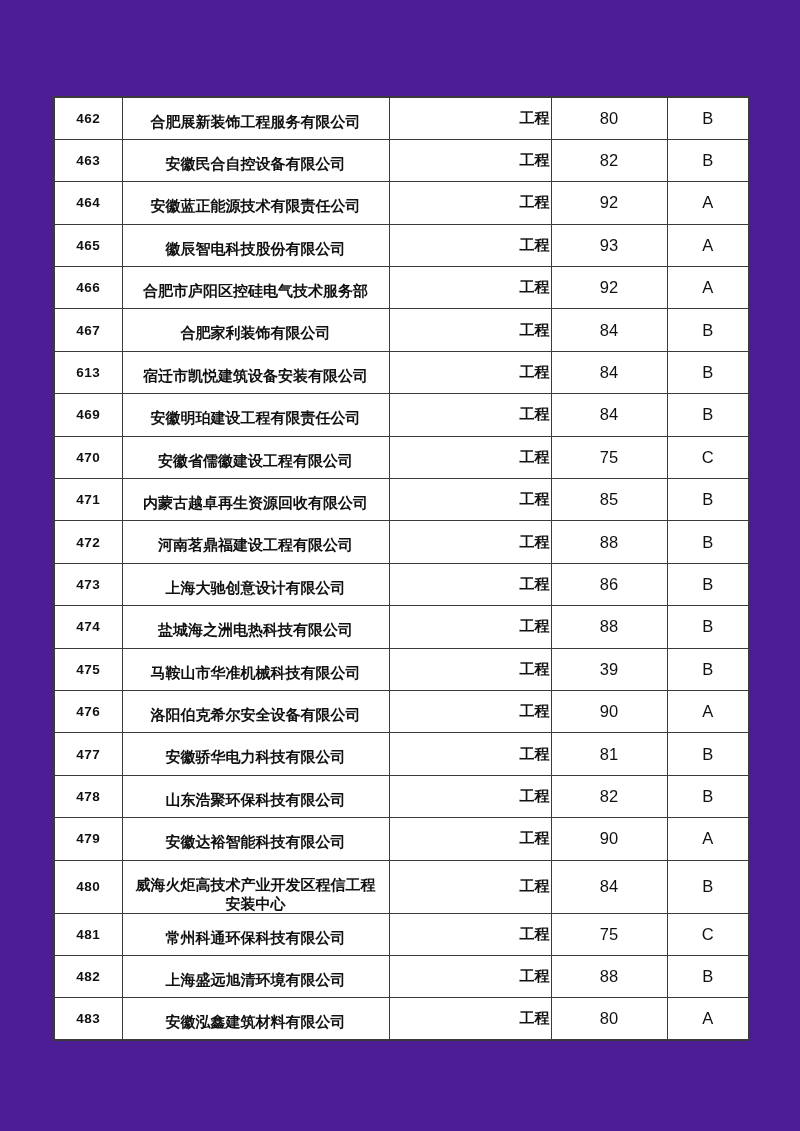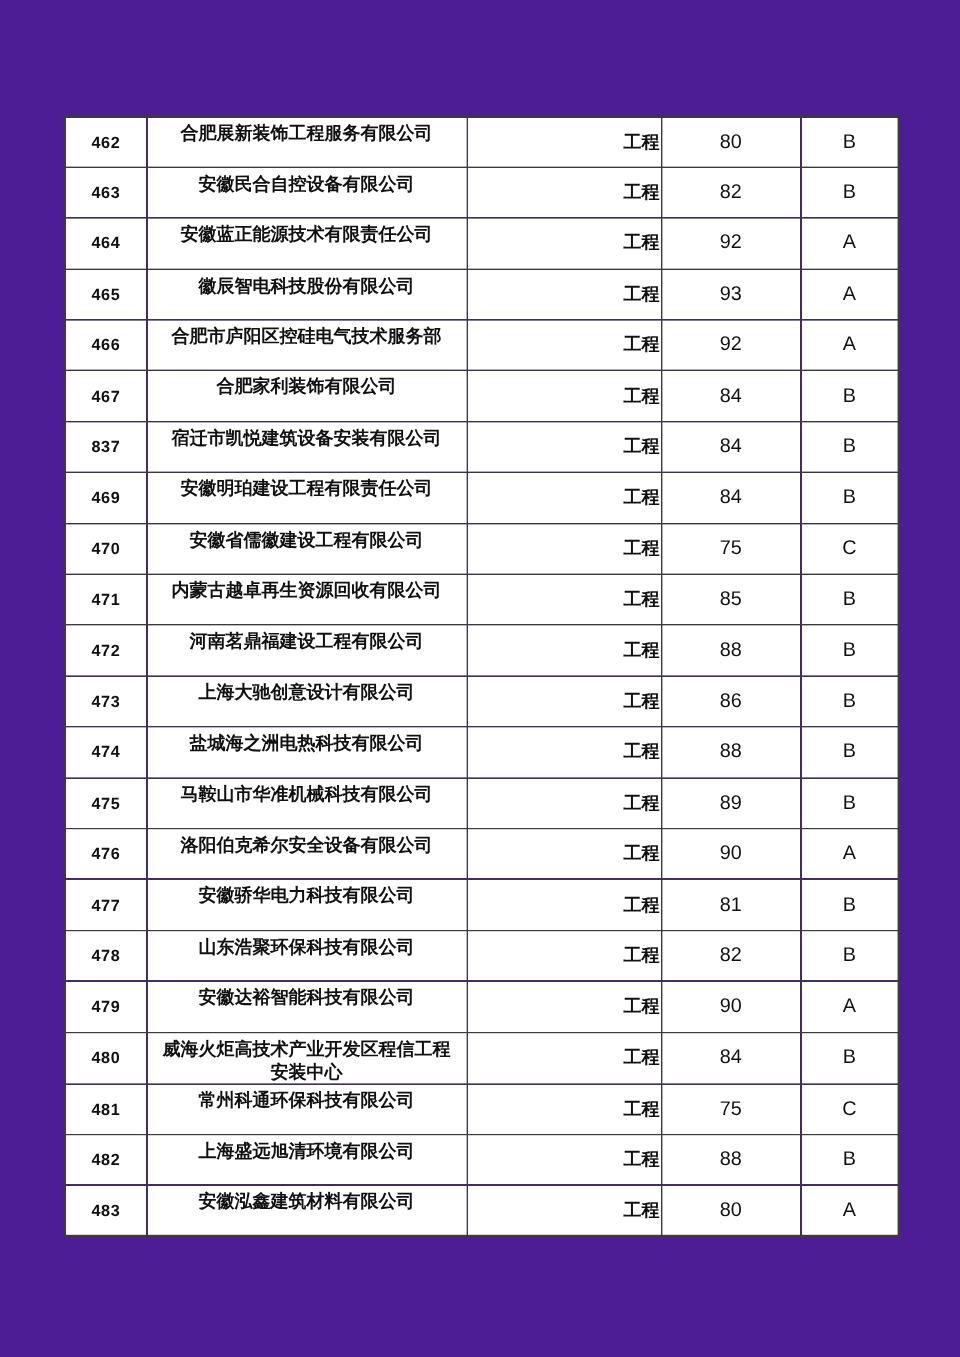--- a/index.html
+++ b/index.html
@@ -35,21 +35,21 @@
   td.cell-rank {
     text-align: center;
     vertical-align: middle;
     font-weight: bold;
     font-size: 13.5px;
     letter-spacing: 0.5px;
   }
   td.cell-company {
     text-align: center;
     vertical-align: top;
-    padding: 4px 8px 0 8px;
+    padding: 14px 8px 0 8px;
     font-weight: bold;
     font-size: 15px;
     line-height: 19px;
   }
   td.cell-category {
     text-align: right;
     vertical-align: middle;
     font-weight: bold;
     font-size: 15px;
   }
@@ -115,21 +115,21 @@
     <td class="cell-grade">A</td>
   </tr>
         <tr class="data-row">
     <td class="cell-rank">467</td>
     <td class="cell-company">合肥家利装饰有限公司</td>
     <td class="cell-category">工程</td>
     <td class="cell-score">84</td>
     <td class="cell-grade">B</td>
   </tr>
         <tr class="data-row">
-    <td class="cell-rank">837</td>
+    <td class="cell-rank">613</td>
     <td class="cell-company">宿迁市凯悦建筑设备安装有限公司</td>
     <td class="cell-category">工程</td>
     <td class="cell-score">84</td>
     <td class="cell-grade">B</td>
   </tr>
         <tr class="data-row">
     <td class="cell-rank">469</td>
     <td class="cell-company">安徽明珀建设工程有限责任公司</td>
     <td class="cell-category">工程</td>
     <td class="cell-score">84</td>
@@ -167,21 +167,21 @@
     <td class="cell-rank">474</td>
     <td class="cell-company">盐城海之洲电热科技有限公司</td>
     <td class="cell-category">工程</td>
     <td class="cell-score">88</td>
     <td class="cell-grade">B</td>
   </tr>
         <tr class="data-row">
     <td class="cell-rank">475</td>
     <td class="cell-company">马鞍山市华准机械科技有限公司</td>
     <td class="cell-category">工程</td>
-    <td class="cell-score">89</td>
+    <td class="cell-score">39</td>
     <td class="cell-grade">B</td>
   </tr>
         <tr class="data-row">
     <td class="cell-rank">476</td>
     <td class="cell-company">洛阳伯克希尔安全设备有限公司</td>
     <td class="cell-category">工程</td>
     <td class="cell-score">90</td>
     <td class="cell-grade">A</td>
   </tr>
         <tr class="data-row">

